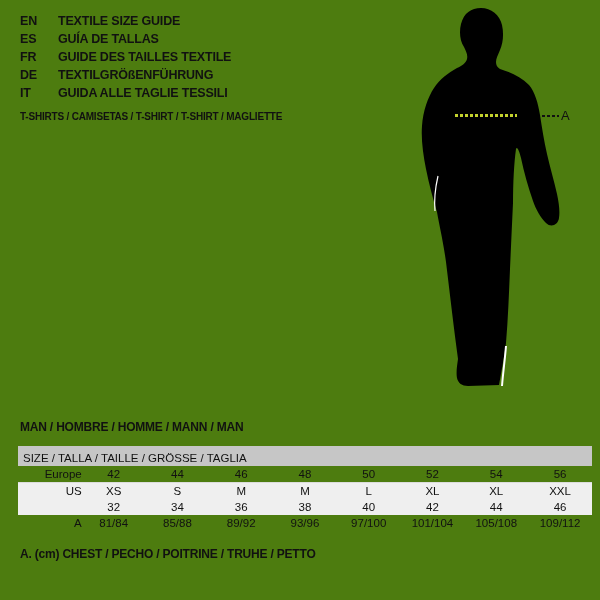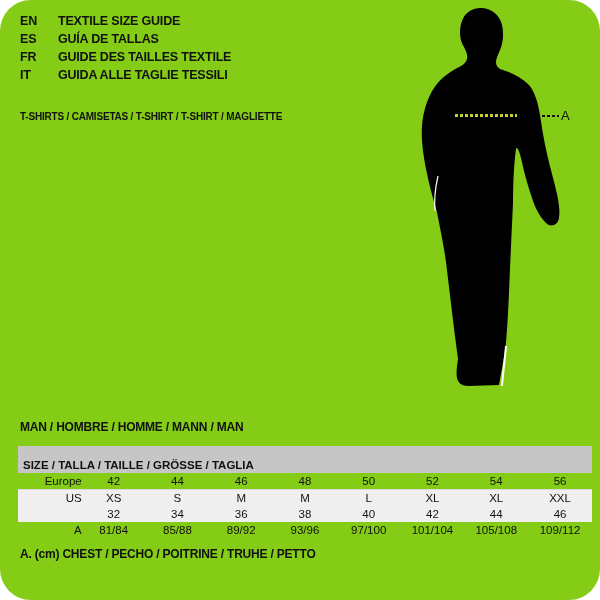--- a/index.html
+++ b/index.html
@@ -1,18 +1,18 @@
 <!DOCTYPE html>
 <html><head>
 <meta charset="utf-8">
 <style>
   html,body { margin:0; padding:0; background:#fff; }
   #canvas {
-    position:relative; width:600px; height:600px; background:#84cc16;
-    font-family:"Liberation Sans", sans-serif; color:#111; overflow:hidden;border-radius:31px;
+    position:relative; width:600px; height:600px; background:#4d7c0f;
+    font-family:"Liberation Sans", sans-serif; color:#111; overflow:hidden;
   }
   
   .lang-list { position:absolute; left:20px; top:12px; }
   .lang-row { display:flex; height:18px; align-items:center;
               font-weight:bold; font-size:12.5px; letter-spacing:-0.2px; }
   .lang-code { width:38px; flex:0 0 38px; }
   
   .category { position:absolute; left:20px; top:108px; font-weight:bold;
               font-size:10px; line-height:18px; letter-spacing:-0.2px; white-space:nowrap; }
   
@@ -21,22 +21,22 @@
     background:repeating-linear-gradient(90deg,#c3d22e 0 3px,transparent 3px 5px); }
   .measure-connector { position:absolute; left:542px; top:115px; width:17px; height:2px;
     background:repeating-linear-gradient(90deg,#111 0 3px,transparent 3px 5px); }
   .measure-label { position:absolute; left:561px; top:108px; font-size:13px; }
   
   .section-title { position:absolute; left:20px; top:420px; font-weight:bold;
                    font-size:12px; letter-spacing:-0.2px; white-space:nowrap; }
   
   .size-table { position:absolute; left:18px; top:446px; width:574px;
                 border-collapse:collapse; table-layout:fixed; font-size:11.5px; }
-  .size-table th { background:#c6c6c6; font-weight:bold; text-align:left;
-                   padding:11px 0 0 5px; height:16px; }
+  .size-table th { background:#c6c6c6; font-weight:normal; text-align:left;
+                   padding:4px 0 0 5px; height:16px; }
   .size-table td { height:16px; padding:0; text-align:center; }
   .size-table td.row-label { text-align:right; padding-left:5px; width:66px; }
   .size-table tr.shaded td { background:#efefef; }
   .size-table tr.row-europe td { border-bottom:1px solid #dcdcdc; }
   
   .footnote { position:absolute; left:20px; top:547px; font-weight:bold;
               font-size:12px; letter-spacing:-0.2px; white-space:nowrap; }
 </style>
 </head>
 <body>
@@ -48,20 +48,24 @@
       <span class="lang-code">EN</span>
       <span class="lang-label">TEXTILE SIZE GUIDE</span>
     </div>
     <div class="lang-row">
       <span class="lang-code">ES</span>
       <span class="lang-label">GUÍA DE TALLAS</span>
     </div>
     <div class="lang-row">
       <span class="lang-code">FR</span>
       <span class="lang-label">GUIDE DES TAILLES TEXTILE</span>
+    </div>
+    <div class="lang-row">
+      <span class="lang-code">DE</span>
+      <span class="lang-label">TEXTILGRÖßENFÜHRUNG</span>
     </div>
     <div class="lang-row">
       <span class="lang-code">IT</span>
       <span class="lang-label">GUIDA ALLE TAGLIE TESSILI</span>
     </div>
   </div>
 
   <div class="category">
     <div>T-SHIRTS / CAMISETAS / T-SHIRT / T-SHIRT / MAGLIETTE</div>
   </div>

